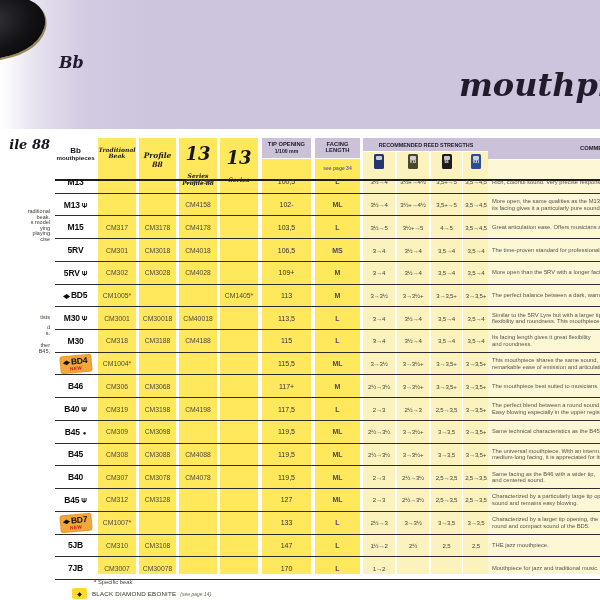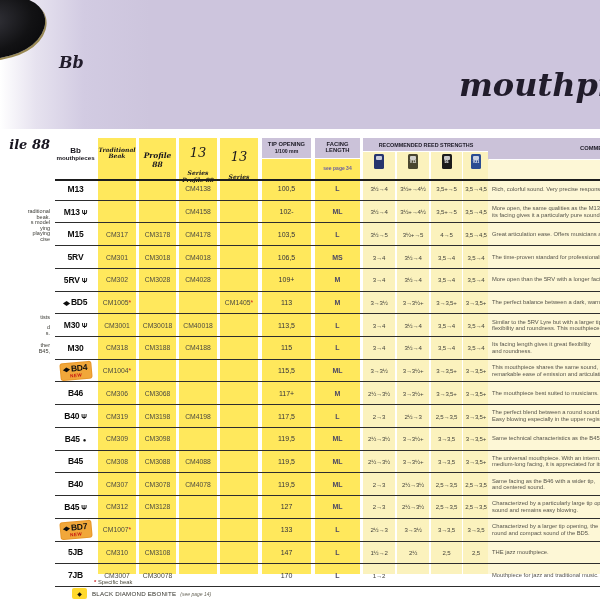--- a/index.html
+++ b/index.html
@@ -26,25 +26,25 @@
 
   
   .table{position:absolute;left:55px;top:138px;width:545px;height:436px;}
   .band{position:absolute;}
   .by{background:#ffe85c;}
   .bp{background:#fbf2bd;}
   .bc{background:#fdf7d6;}
   .bl{background:#cbc2d9;}
 
   .hdr{position:absolute;text-align:center;color:#17151c;}
-  .hdr .big13{font-family:"DejaVu Serif",serif;font-style:italic;font-size:13px;font-weight:normal;}
+  .hdr .big13{font-family:"DejaVu Serif",serif;font-style:italic;font-size:18px;font-weight:bold;}
   .hdr .ser{font-family:"DejaVu Serif",serif;font-style:italic;font-size:6px;font-weight:bold;}
   .hline{position:absolute;left:0;top:41px;width:545px;height:2px;background:#1d1d1d;}
 
-  .rows{position:absolute;left:0;top:40px;width:545px;}
+  .rows{position:absolute;left:0;top:33px;width:545px;}
   .trow{position:relative;width:545px;height:21.72px;border-bottom:1px solid #2d2d2d;}
   .cell{position:absolute;top:0;height:100%;display:flex;align-items:center;justify-content:center;
     white-space:nowrap;}
   .c-name{left:0;width:41px;font-weight:bold;font-size:8.5px;color:#0e0e0e;letter-spacing:-0.2px;}
   .c-t{left:43px;width:38px;} .c-p{left:84px;width:37px;} .c-s13p{left:124px;width:38px;} .c-s13{left:165px;width:38px;}
   .code{font-size:6.8px;color:#4c4a40;}
   .star{color:#cc2222;}
   .c-tip{left:207px;width:49px;font-size:7px;color:#33323a;}
   .c-fac{left:260px;width:45px;font-size:7px;font-weight:bold;color:#4c4864;}
   .c-r1{left:308px;width:32px;} .c-r2{left:342px;width:32px;} .c-r3{left:376px;width:31px;} .c-r4{left:408px;width:26px;}

